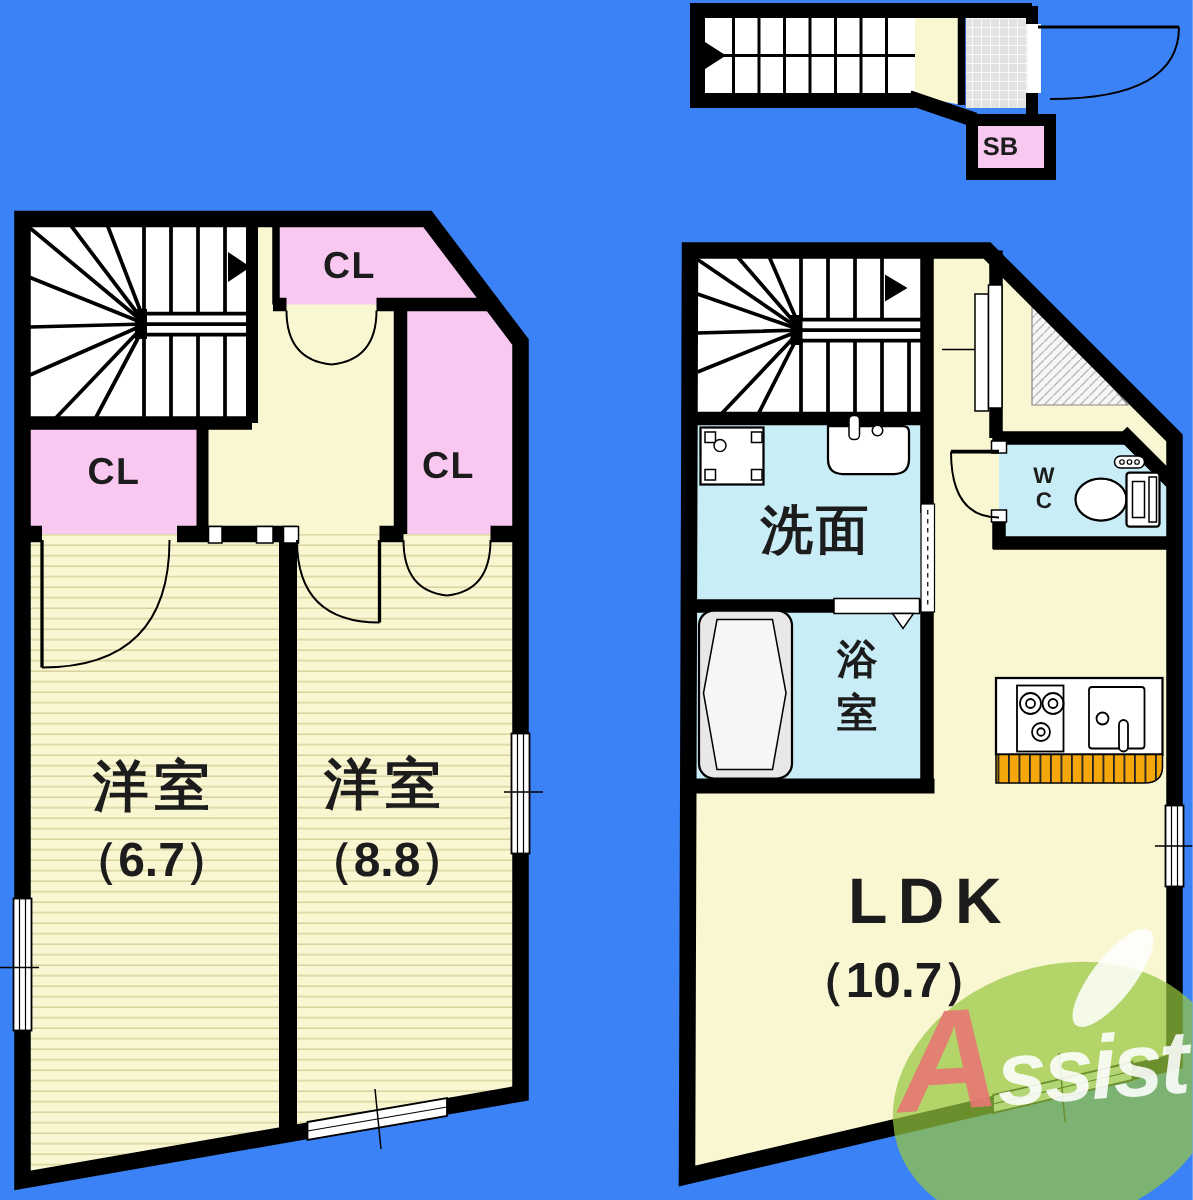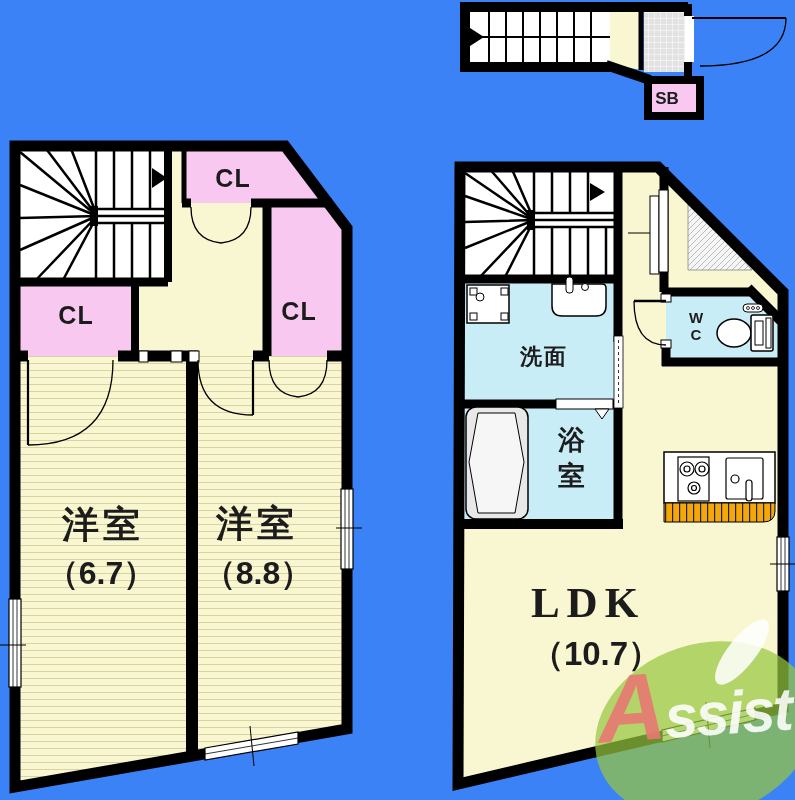--- a/index.html
+++ b/index.html
@@ -5,21 +5,21 @@
   html,body{margin:0;padding:0;}
   #stage{position:relative;width:795px;height:800px;background:#3b82f6;overflow:hidden;
          font-family:"Liberation Sans","DejaVu Sans",sans-serif;}
   #plan-svg{position:absolute;left:0;top:0;z-index:1;}
   .lbl{position:absolute;z-index:2;font-weight:bold;color:#1c1c1c;
        transform:translate(-50%,-50%);white-space:nowrap;text-align:center;line-height:1;}
   .lbl-sb{font-size:17px;}
   .lbl-cl{font-size:25px;letter-spacing:1px;}
   .lbl-room{font-size:37px;letter-spacing:4px;}
   .lbl-size{font-size:32px;letter-spacing:0px;}
-  .lbl-wash{font-size:22px;letter-spacing:2px;}
+  .lbl-wash{font-size:35px;letter-spacing:2px;font-family:Liberation Mono, monospace;}
   .lbl-vert{font-size:27px;white-space:normal;word-break:break-all;width:30px;line-height:1.35;}
   .lbl-wc{font-size:15px;white-space:normal;word-break:break-all;width:17px;line-height:1.15;}
   .lbl-ldk{font-size:43px;letter-spacing:7px;}
   .lbl-ldk-size{font-size:33px;}
   #logo-text{position:absolute;left:597px;top:649px;z-index:3;
              font-style:italic;font-weight:bold;font-size:60px;letter-spacing:-2px;
              color:rgba(255,255,255,0.88);transform:rotate(-4deg);}
   #logo-text::first-letter{font-size:95px;color:rgba(230,120,115,0.92);}
 </style>
 </head>
@@ -255,17 +255,17 @@
 <div class="lbl lbl-cl" style="left:233px;top:178px;">CL</div>
 <div class="lbl lbl-cl" style="left:76px;top:315px;">CL</div>
 <div class="lbl lbl-cl" style="left:299px;top:311px;">CL</div>
 <div class="lbl lbl-room" style="left:103px;top:524px;">洋室</div>
 <div class="lbl lbl-size" style="left:101px;top:573px;">（6.7）</div>
 <div class="lbl lbl-room" style="left:257px;top:523px;">洋室</div>
 <div class="lbl lbl-size" style="left:258px;top:573px;">（8.8）</div>
 <div class="lbl lbl-wash" style="left:544px;top:357px;">洗面</div>
 <div class="lbl lbl-vert" style="left:570px;top:458px;text-align:right;">浴室</div>
 <div class="lbl lbl-wc" style="left:696px;top:326px;">WC</div>
-<div class="lbl lbl-ldk" style="left:588px;top:602px;font-family:Liberation Serif, serif;">LDK</div>
+<div class="lbl lbl-ldk" style="left:620px;top:602px;">LDK</div>
 <div class="lbl lbl-ldk-size" style="left:596px;top:653px;">（10.7）</div>
 <div id="logo-text">Assist</div>
 
 </div>
 
 </body></html>

